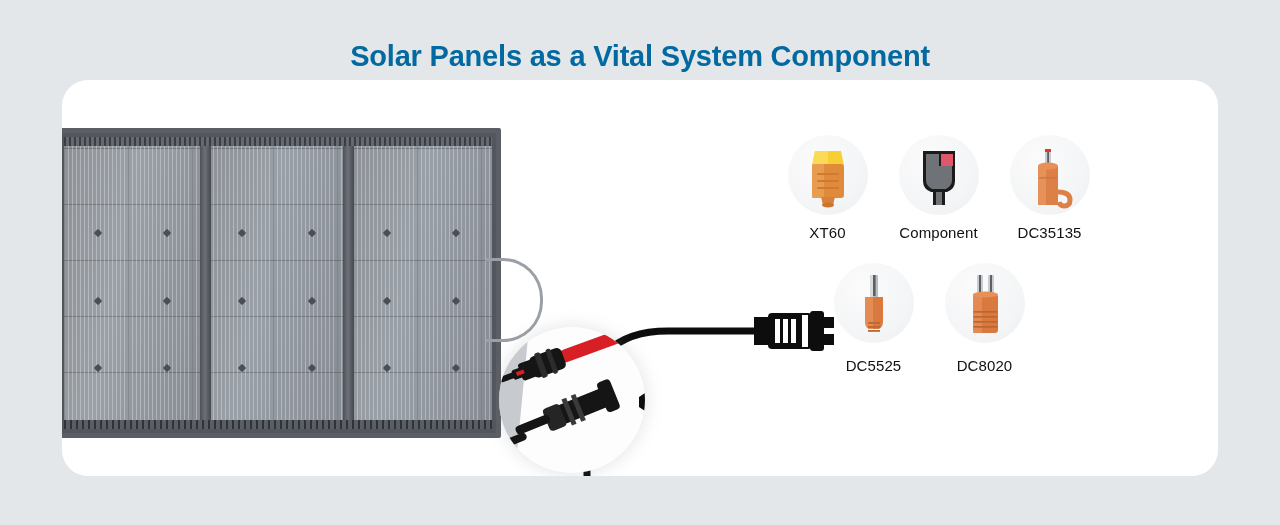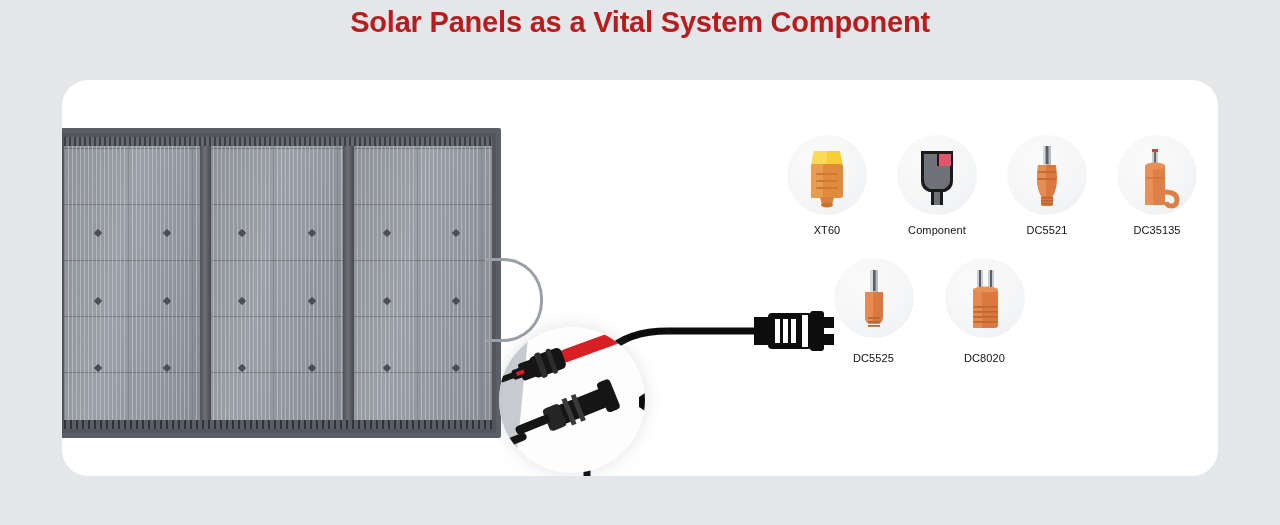--- a/index.html
+++ b/index.html
@@ -4,23 +4,23 @@
 <style>
   html,body{margin:0;padding:0;}
   body{
     width:1280px;height:525px;
     background:#e4e7ea;
     font-family:"Liberation Sans","DejaVu Sans",sans-serif;
     overflow:hidden;
     position:relative;
   }
   .page-title{
-    position:absolute;top:6px;left:0;width:1280px;
+    position:absolute;top:40px;left:0;width:1280px;
     text-align:center;
-    font-size:29px;font-weight:bold;color:#b91c1c;
+    font-size:29px;font-weight:bold;color:#0369a1;
     letter-spacing:-0.2px;
   }
   .card{
     position:absolute;left:62px;top:80px;
     width:1156px;height:396px;
     background:#ffffff;border-radius:26px;
     overflow:hidden;
   }
   
   .panel-wrap{position:absolute;left:0px;top:48px;width:450px;height:312px;}
@@ -101,21 +101,21 @@
   .conn-grid{position:absolute;left:710px;top:55px;width:440px;}
   .conn-row{display:flex;}
   .conn-row.row2{margin-top:22px;margin-left:46px;}
   .conn-cell{width:111px;text-align:center;}
   .conn-cell .bubble{
     position:relative;width:80px;height:80px;margin:0 auto;
     border-radius:50%;
     background:radial-gradient(circle at 38% 32%,#fbfbfc 0%,#f4f5f6 62%,#eceef0 100%);
   }
   .conn-cell .label{
-    margin-top:9px;font-size:11px;color:#111;letter-spacing:.1px;
+    margin-top:9px;font-size:15px;color:#111;letter-spacing:.1px;
   }
   .conn-row.row2 .conn-cell .label{margin-top:14px;}
   .art{position:absolute;left:0;top:0;}
 </style>
 </head>
 <body>
 
 <div class="page-title">Solar Panels as a Vital System Component</div>
 
 <div class="card">
@@ -235,38 +235,20 @@
             <rect x="27" y="19" width="13" height="12" fill="#6f7276"></rect>
             <rect x="42" y="19" width="12" height="12" fill="#e0576b"></rect>
             <path d="M27,31 L53,31 L53,45 Q53,51 47,54 L33,54 Q27,51 27,45 Z" fill="#6f7276"></path>
             <path d="M34,55 L46,55 L46,70 L34,70 Z" fill="#1b1b1b"></path>
             <rect x="37" y="57" width="6" height="13" fill="#6f7276"></rect>
           </svg>
         </div>
         <div class="label">Component</div>
       </div>
 
-      <div class="conn-cell">
-        <div class="bubble">
-          <svg class="art" width="80" height="80">
-            <rect x="36" y="11" width="8" height="22" fill="#b9bcc0"></rect>
-            <rect x="36" y="11" width="3" height="22" fill="#d6d9dc"></rect>
-            <rect x="38.5" y="11" width="3" height="18" fill="#5c5f63"></rect>
-            <path d="M31,30 L49,30 L50,42 Q50,56 45,62 L35,62 Q30,56 30,42 Z" fill="#d9793f"></path>
-            <path d="M31,30 L39,30 L39,62 L35,62 Q30,56 30,42 Z" fill="#e48f58" opacity=".85"></path>
-            <rect x="30.5" y="36" width="19" height="2" rx="1" fill="#c26b36"></rect>
-            <rect x="30.5" y="43" width="19" height="2" rx="1" fill="#c26b36"></rect>
-            <rect x="34" y="61" width="12" height="10" rx="2" fill="#d9793f"></rect>
-            <rect x="34" y="62" width="12" height="1.6" fill="#bb672f"></rect>
-            <rect x="34" y="65" width="12" height="1.6" fill="#bb672f"></rect>
-            <rect x="34" y="68" width="12" height="1.6" fill="#bb672f"></rect>
-          </svg>
-        </div>
-        <div class="label">DC5521</div>
-      </div>
 
       <div class="conn-cell">
         <div class="bubble">
           <svg class="art" width="80" height="80">
             <rect x="35" y="14" width="6" height="4" fill="#e03a2a"></rect>
             <rect x="35" y="17" width="6" height="17" fill="#c9ccd0"></rect>
             <rect x="37.2" y="17" width="1.8" height="17" fill="#5c5f63"></rect>
             <path d="M28,31 L48,31 L48,70 L28,70 Z" fill="#dd8047"></path>
             <path d="M28,31 L36,31 L36,70 L28,70 Z" fill="#e9945f" opacity=".8"></path>
             <ellipse cx="38" cy="31" rx="10" ry="3.4" fill="#e89157"></ellipse>

